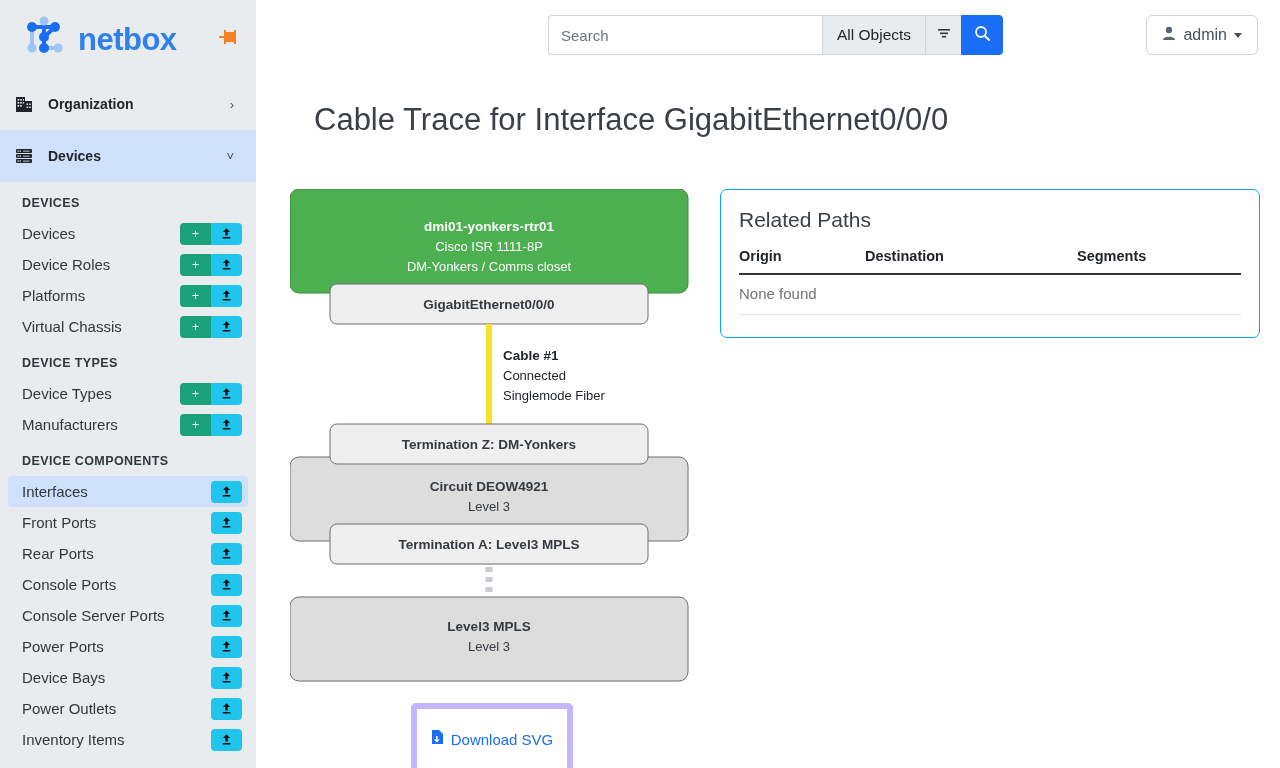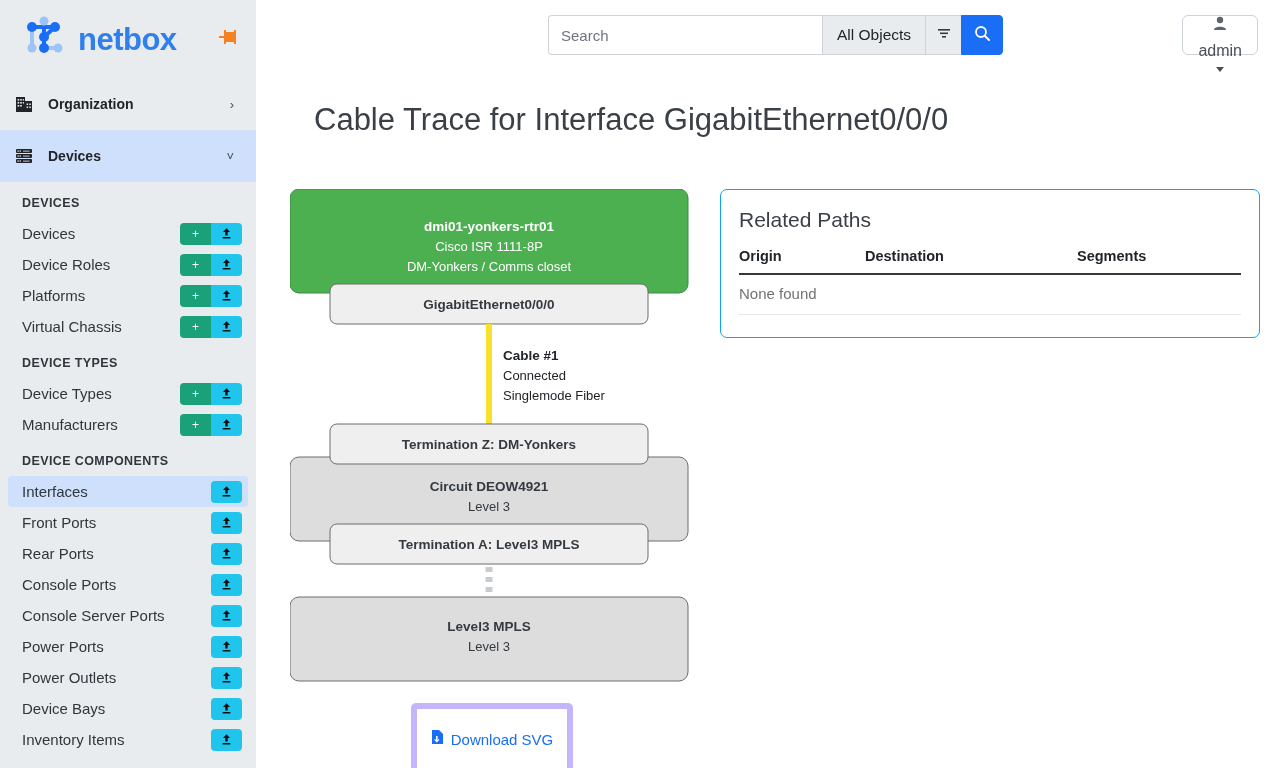--- a/index.html
+++ b/index.html
@@ -107,21 +107,21 @@
   .go-btn {
     display: flex; align-items: center; justify-content: center;
     width: 42px; background: #1a6ef5; border: 1px solid #1a6ef5;
     border-radius: 0 4px 4px 0; cursor: pointer;
   }
   .user-btn {
     position: absolute; right: 22px; top: 15px;
     display: flex; align-items: center; gap: 7px;
     height: 40px; padding: 0 15px;
     border: 1px solid #ced4da; border-radius: 6px;
-    background: #fff; font-size: 16px; color: #495057; cursor: pointer; flex-direction: column;
+    background: #fff; font-size: 16px; color: #495057; cursor: pointer;
   }
   .caret { width: 0; height: 0; border-left: 4.5px solid transparent;
            border-right: 4.5px solid transparent; border-top: 5.5px solid #495057; }
 
   .page-title {
     font-size: 31px; font-weight: 400; color: #3b4046;
     padding: 10px 0 0 18px; line-height: 1.2; margin-left: 24px;
   }
 
   
@@ -386,32 +386,32 @@
           <span class="btn-pair">
             <button class="mini-btn mini-imp solo">
               <svg width="13" height="13" viewBox="0 0 13 13">
                 <path d="M6.5 1.2 L10 5 H7.7 V8.6 H5.3 V5 H3 Z" fill="#111"></path>
                 <rect x="2.6" y="10" width="7.8" height="1.5" fill="#111"></rect>
               </svg>
             </button>
           </span>
         </div>
         <div class="nav-item">
+          <span class="ni-label">Device Bays</span>
+          <span class="btn-pair">
+            <button class="mini-btn mini-imp solo">
+              <svg width="13" height="13" viewBox="0 0 13 13">
+                <path d="M6.5 1.2 L10 5 H7.7 V8.6 H5.3 V5 H3 Z" fill="#111"></path>
+                <rect x="2.6" y="10" width="7.8" height="1.5" fill="#111"></rect>
+              </svg>
+            </button>
+          </span>
+        </div>
+        <div class="nav-item">
           <span class="ni-label">Power Outlets</span>
-          <span class="btn-pair">
-            <button class="mini-btn mini-imp solo">
-              <svg width="13" height="13" viewBox="0 0 13 13">
-                <path d="M6.5 1.2 L10 5 H7.7 V8.6 H5.3 V5 H3 Z" fill="#111"></path>
-                <rect x="2.6" y="10" width="7.8" height="1.5" fill="#111"></rect>
-              </svg>
-            </button>
-          </span>
-        </div>
-        <div class="nav-item">
-          <span class="ni-label">Device Bays</span>
           <span class="btn-pair">
             <button class="mini-btn mini-imp solo">
               <svg width="13" height="13" viewBox="0 0 13 13">
                 <path d="M6.5 1.2 L10 5 H7.7 V8.6 H5.3 V5 H3 Z" fill="#111"></path>
                 <rect x="2.6" y="10" width="7.8" height="1.5" fill="#111"></rect>
               </svg>
             </button>
           </span>
         </div>
         <div class="nav-item">

